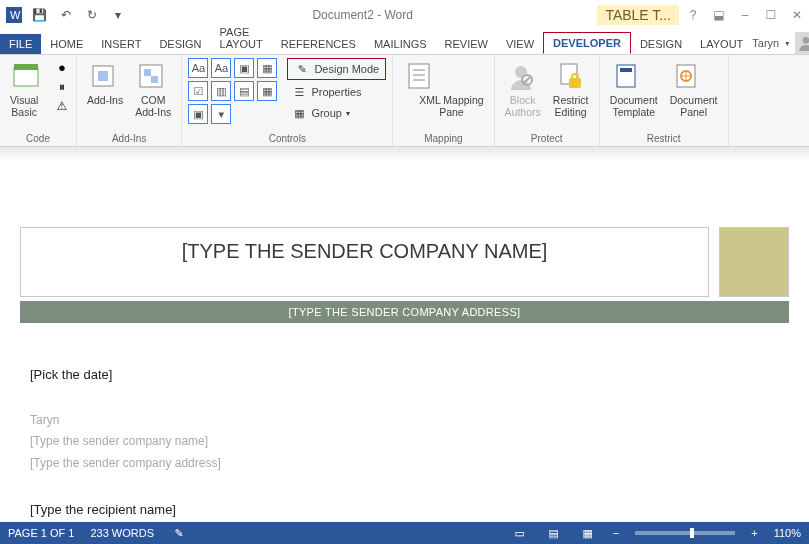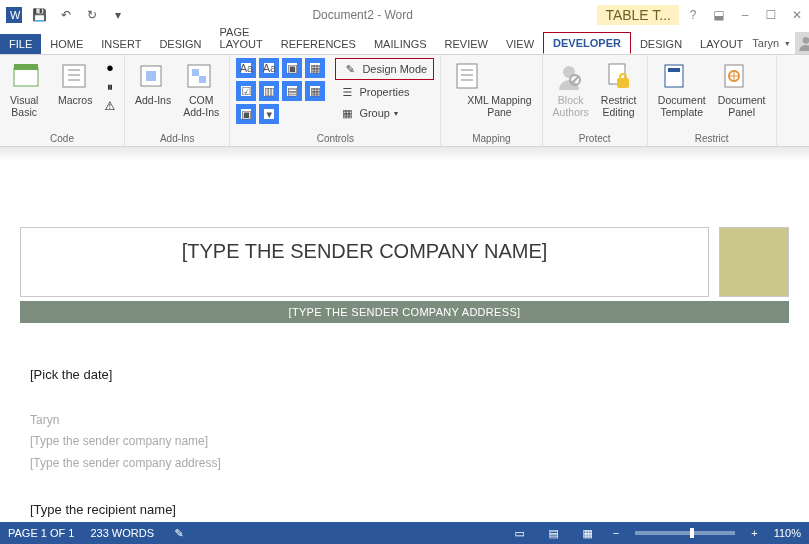--- a/index.html
+++ b/index.html
@@ -23,21 +23,21 @@
   .tabbar .avatar svg { width: 16px; height: 16px; fill: #a0a0a0; }
 
   .ribbon { height: 92px; background: #f6f6f6; display: flex; border-bottom: 1px solid #d4d4d4; }
   .group { border-right: 1px solid #e2e2e2; padding: 3px 6px 2px; display: flex; flex-direction: column; justify-content: space-between; }
   .group .body { display: flex; gap: 4px; align-items: flex-start; flex: 1; }
   .group .label { text-align: center; color: #666; font-size: 10px; padding-top: 2px; }
   .bigbtn { display: flex; flex-direction: column; align-items: flex-start; gap: 2px; padding: 2px 4px; color: #444; font-size: 10.5px; min-width: 44px; }
   .bigbtn .icon { width: 32px; height: 32px; display: flex; align-items: center; justify-content: center; }
   .bigbtn.disabled { color: #aaa; }
   .smallgrid { display: grid; grid-template-columns: repeat(4, 20px); grid-auto-rows: 20px; gap: 3px; }
-  .smallgrid .cell { width: 20px; height: 20px; display: flex; align-items: center; justify-content: center; color: #555; font-size: 11px; border: 5px solid #3b82f6; background: #fff; }
+  .smallgrid .cell { width: 20px; height: 20px; display: flex; align-items: center; justify-content: center; color: #555; font-size: 11px; border: 1px solid #3b82f6; background: #fff; }
   .stacked { display: flex; flex-direction: column; gap: 3px; }
   .stacked .row { display: flex; gap: 4px; align-items: center; color: #444; font-size: 11px; padding: 1px 4px; }
   .stacked .row.highlight { border: 1px solid #b00020; padding: 2px 6px; }
   .miniicon { width: 16px; height: 16px; display: flex; align-items: center; justify-content: center; }
 
   .page-area { position: absolute; top: 147px; left: 0; right: 0; bottom: 22px; background: #fff; overflow: hidden; }
   .paper { position: absolute; top: 20px; left: 0; right: 0; bottom: 0; background: #fff; }
   .shadow-edge { height: 14px; background: linear-gradient(#e8e8e8, #fff); }
   .letterhead { margin: 60px 20px 0; }
   .letterhead .row1 { display: flex; gap: 10px; }
@@ -112,29 +112,20 @@
       <div class="bigbtn">
         <span class="icon">
             <svg width="28" height="28">
               <rect x="2" y="6" width="24" height="18" fill="#fff" stroke="#6aa84f"></rect>
               <rect x="2" y="2" width="24" height="6" fill="#6aa84f"></rect>
             </svg>
           </span>
         <span style="white-space:pre-line;text-align:center;">Visual
 Basic</span>
       </div>
-      <div class="bigbtn">
-        <span class="icon">
-            <svg width="28" height="28">
-              <rect x="3" y="3" width="22" height="22" fill="#fff" stroke="#888"></rect>
-              <path d="M8 8h12M8 13h12M8 18h12" stroke="#888"></path>
-            </svg>
-          </span>
-        <span>Macros</span>
-      </div>
       <div style="display:flex;flex-direction:column;gap:3px;padding-top:2px;">
         <span class="miniicon">⏺</span>
         <span class="miniicon">⏸</span>
         <span class="miniicon">⚠</span>
       </div>
     </div>
     <div class="label">Code</div>
   </div>
 
   <div class="group">

